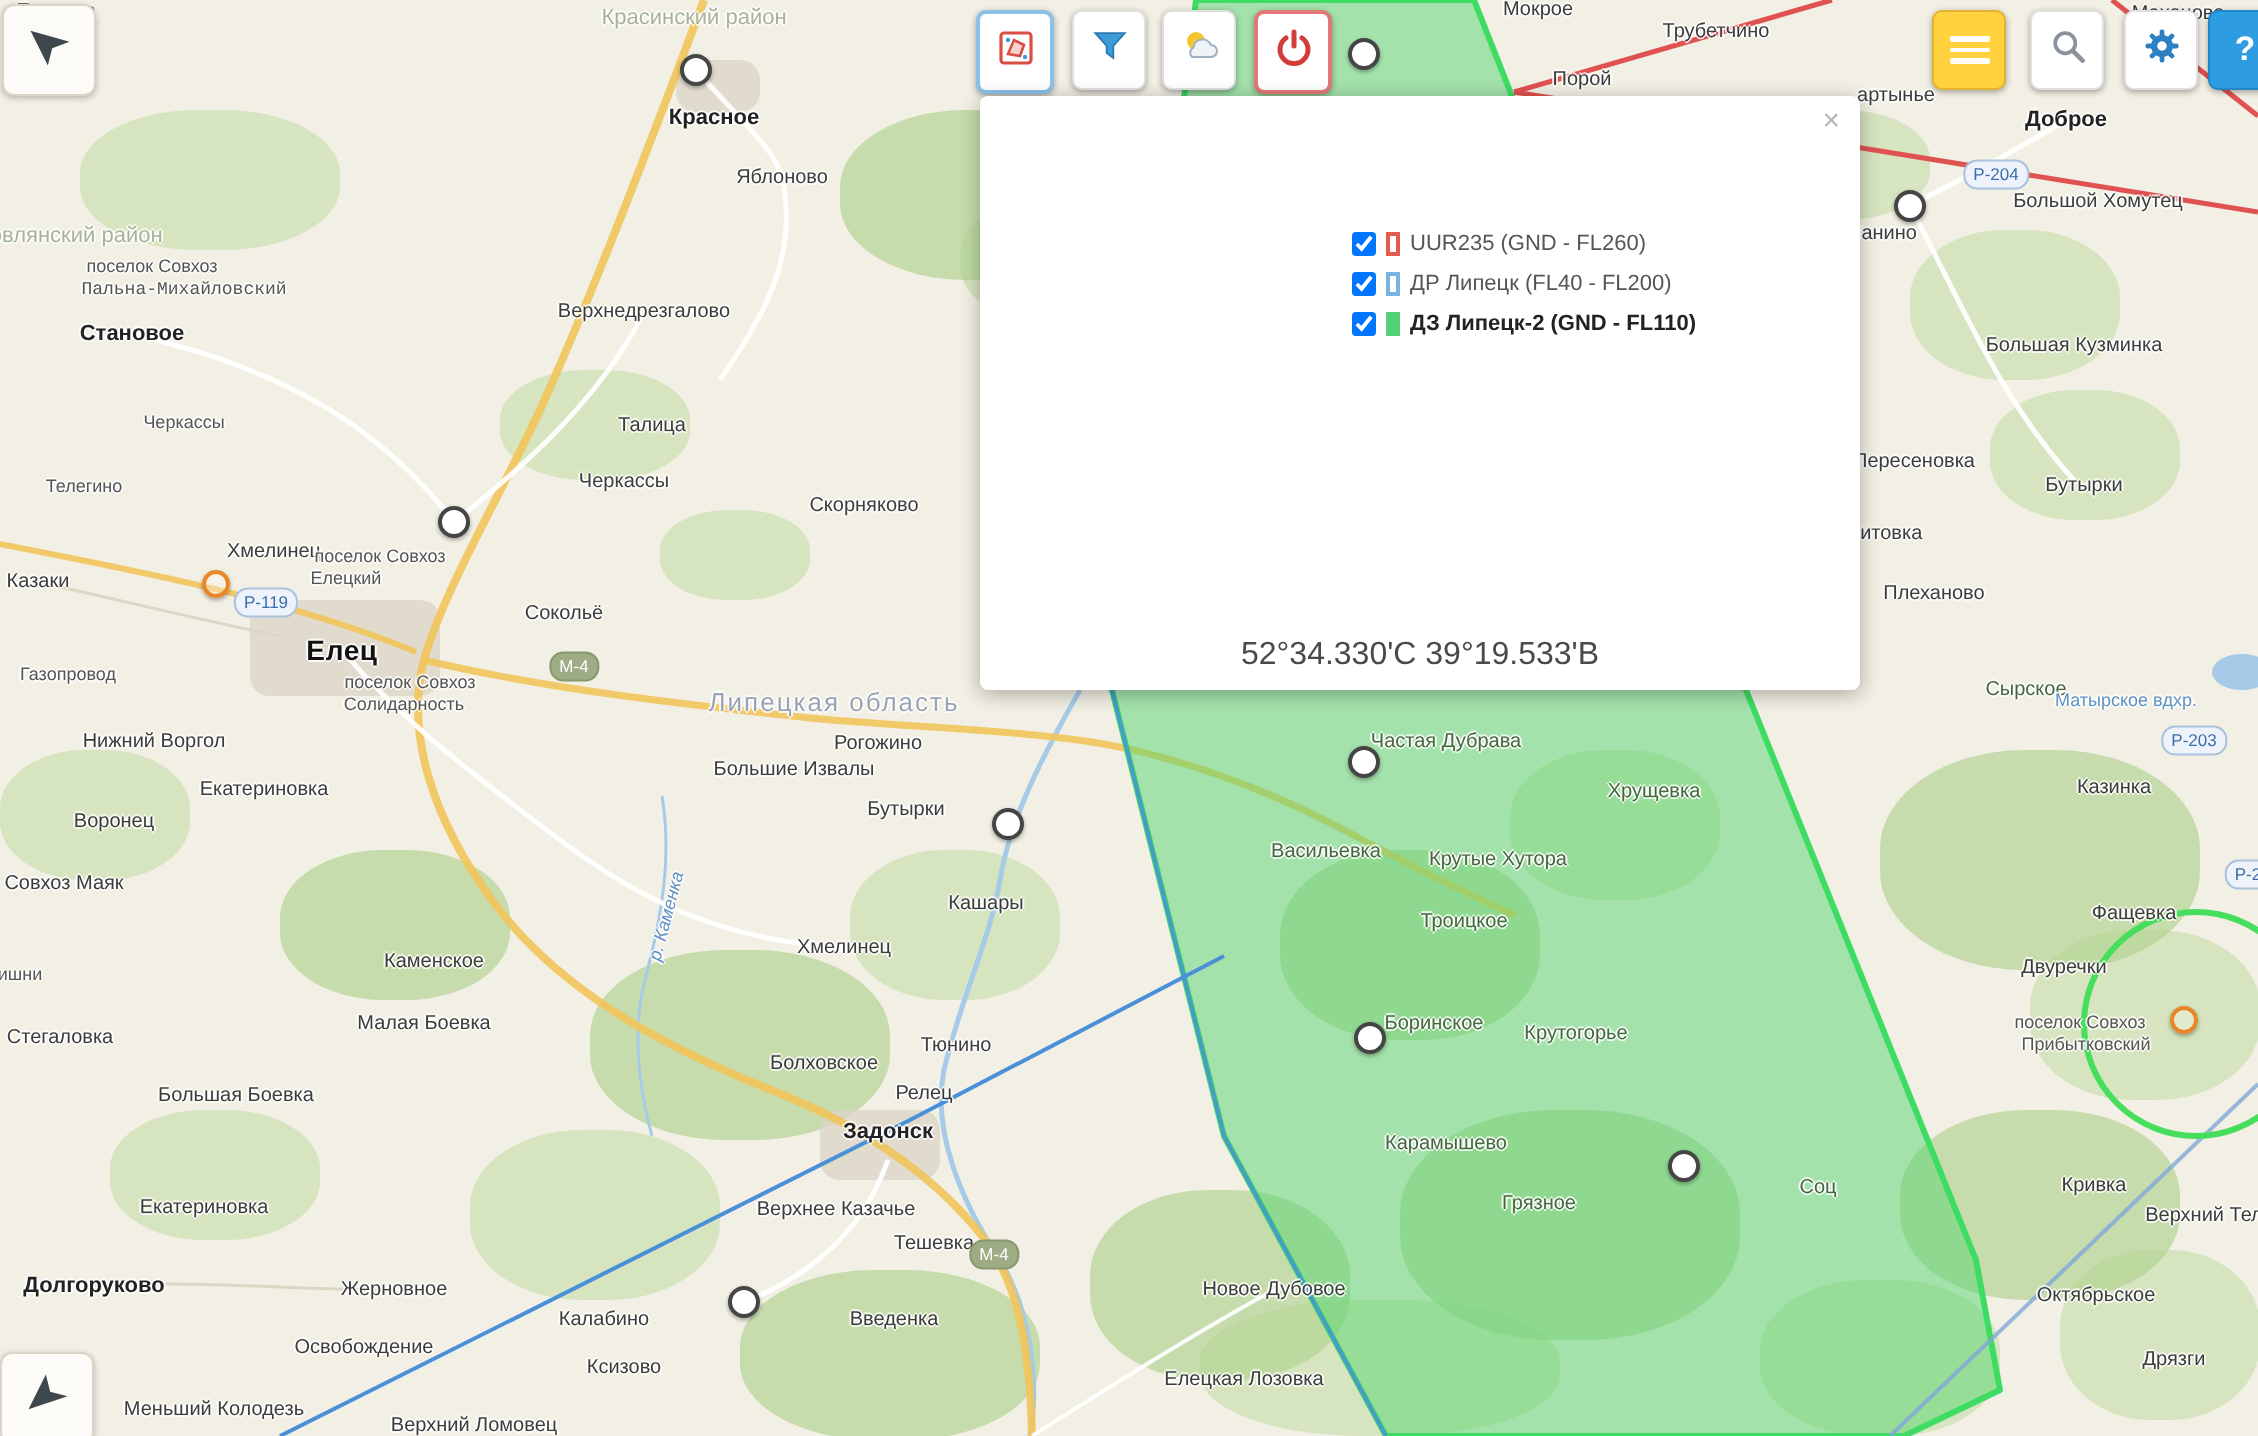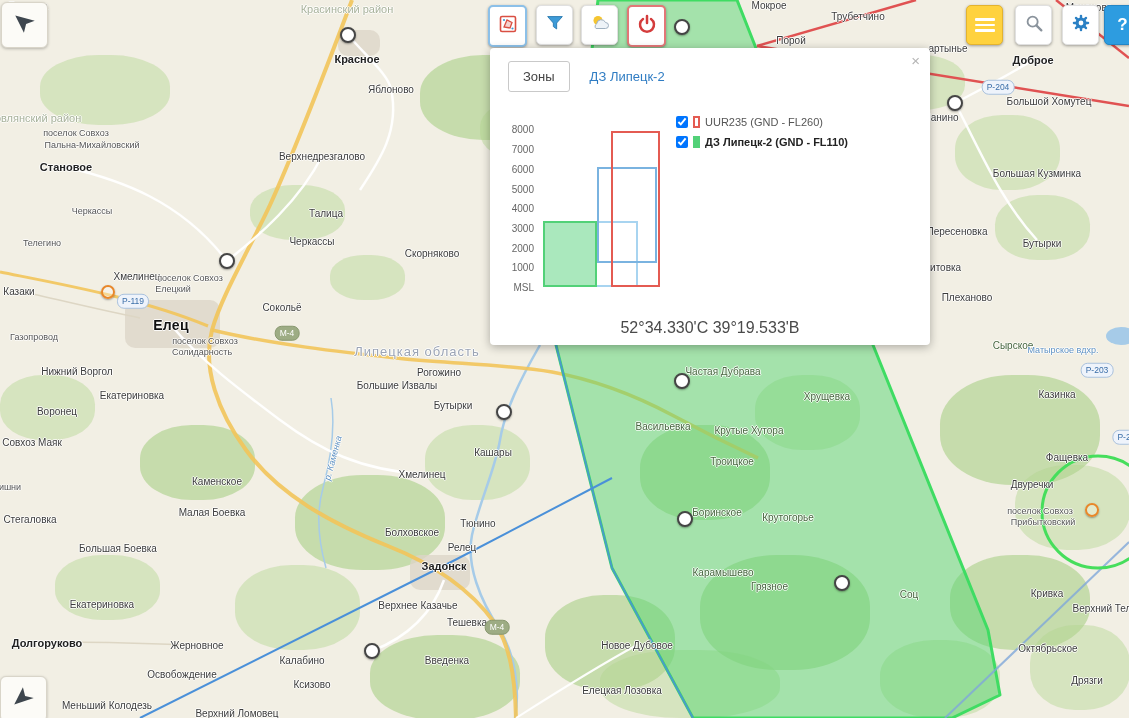--- a/index.html
+++ b/index.html
@@ -130,21 +130,21 @@
     <div class="map-label c-town" style="left: 769px; top: 5px;">Мокрое</div>
     <div class="map-label c-town" style="left: 858px; top: 16px;">Трубетчино</div>
     <div class="map-label c-town" style="left: 791px; top: 40px;">Порой</div>
     <div class="map-label c-town" style="left: 1089px; top: 7px;">Махоново</div>
     <div class="map-label c-town" style="left: 948px; top: 48px;">артынье</div>
     <div class="map-label c-townb" style="left: 1033px; top: 60px;">Доброе</div>
     <div class="map-label c-townb" style="left: 357px; top: 59px;">Красное</div>
     <div class="map-label c-town" style="left: 391px; top: 89px;">Яблоново</div>
     <div class="map-label c-district" style="left: 32px; top: 118px;">ановлянский район</div>
     <div class="map-label c-small" style="left: 76px; top: 133px;">поселок Совхоз</div>
-    <div class="map-label c-small" style="left: 92px; top: 145px;">Пальна-Михайловский</div>
+    <div class="map-label c-small" style="left: 92px; top: 145px; font-family: Liberation Mono, monospace;">Пальна-Михайловский</div>
     <div class="map-label c-town" style="left: 1049px; top: 101px;">Большой Хомутец</div>
     <div class="map-label c-town" style="left: 941px; top: 117px;">Панино</div>
     <div class="map-label c-townb" style="left: 66px; top: 167px;">Становое</div>
     <div class="map-label c-town" style="left: 322px; top: 156px;">Верхнедрезгалово</div>
     <div class="map-label c-town" style="left: 1037px; top: 173px;">Большая Кузминка</div>
     <div class="map-label c-small" style="left: 92px; top: 211px;">Черкассы</div>
     <div class="map-label c-town" style="left: 326px; top: 213px;">Талица</div>
     <div class="map-label c-small" style="left: 42px; top: 243px;">Телегино</div>
     <div class="map-label c-town" style="left: 312px; top: 241px;">Черкассы</div>
     <div class="map-label c-town" style="left: 432px; top: 253px;">Скорняково</div>
@@ -190,21 +190,21 @@
     <div class="map-label c-small" style="left: 1043px; top: 522px;">Прибытковский</div>
     <div class="map-label c-zone" style="left: 788px; top: 517px;">Крутогорье</div>
     <div class="map-label c-town" style="left: 30px; top: 519px;">Стегаловка</div>
     <div class="map-label c-town" style="left: 478px; top: 523px;">Тюнино</div>
     <div class="map-label c-town" style="left: 412px; top: 532px;">Болховское</div>
     <div class="map-label c-town" style="left: 118px; top: 548px;">Большая Боевка</div>
     <div class="map-label c-town" style="left: 462px; top: 547px;">Релец</div>
     <div class="map-label c-river" style="left: 333px; top: 458px;">р. Каменка</div>
     <div class="map-label c-townb" style="left: 444px; top: 566px;">Задонск</div>
     <div class="map-label c-zone" style="left: 723px; top: 572px;">Карамышево</div>
-    <div class="map-label c-zone" style="left: 758px; top: 586px; padding-left: 23px;">Грязное</div>
+    <div class="map-label c-zone" style="left: 758px; top: 602px; padding-left: 23px;">Грязное</div>
     <div class="map-label c-zone" style="left: 909px; top: 594px;">Соц</div>
     <div class="map-label c-town" style="left: 1047px; top: 593px;">Кривка</div>
     <div class="map-label c-town" style="left: 102px; top: 604px;">Екатериновка</div>
     <div class="map-label c-town" style="left: 418px; top: 605px;">Верхнее Казачье</div>
     <div class="map-label c-town" style="left: 1102px; top: 608px;">Верхний Тел</div>
     <div class="map-label c-town" style="left: 467px; top: 622px;">Тешевка</div>
     <div class="map-label c-town" style="left: 637px; top: 645px;">Новое Дубовое</div>
     <div class="map-label c-town" style="left: 1048px; top: 648px;">Октябрьское</div>
     <div class="map-label c-townb" style="left: 47px; top: 643px;">Долгоруково</div>
     <div class="map-label c-town" style="left: 197px; top: 645px;">Жерновное</div>
@@ -312,44 +312,30 @@
       <circle cx="12" cy="12" r="2.6" fill="#fff"></circle>
     </svg>
   </span>
 </div>
 <div class="tb" id="btn-help">
   <span>?</span>
 </div>
 
 <div class="popup">
   <span class="close">×</span>
-  <div class="tabs">
-    <div class="tab-active">Зоны</div>
-    <div class="tab-link">ДЗ Липецк-2</div>
-  </div>
-  <div id="chart">
-      <div class="tick" style="top: 11.4px;">8000</div>
-      <div class="tick" style="top: 31.1px;">7000</div>
-      <div class="tick" style="top: 50.8px;">6000</div>
-      <div class="tick" style="top: 70.5px;">5000</div>
-      <div class="tick" style="top: 90.2px;">4000</div>
-      <div class="tick" style="top: 109.9px;">3000</div>
-      <div class="tick" style="top: 129.6px;">2000</div>
-      <div class="tick" style="top: 149.3px;">1000</div>
-      <div class="tick" style="top: 169px;">MSL</div>
-      <div class="bar" style="left: 111px; width: 49px; top: 13.37px; height: 155.63px; z-index: 4; border: 2px solid rgb(228, 91, 82);"></div>
-      <div class="bar" style="left: 97px; width: 60px; top: 48.83px; height: 96.53px; z-index: 3; border: 2px solid rgb(122, 179, 224);"></div>
-      <div class="bar" style="left: 43px; width: 95px; top: 103.005px; height: 65.995px; z-index: 1; border: 2px solid rgb(168, 212, 240);"></div>
-      <div class="bar" style="left: 43px; width: 54px; top: 103.005px; height: 65.995px; z-index: 2; background: rgba(82, 209, 120, 0.49); border: 2px solid rgb(82, 209, 120);"></div>
-    </div>
   <div id="legend">
       <label class="lg-row">
         <input type="checkbox" checked="" style="">
         <span class="swatch" style="border: 2px solid rgb(228, 91, 82);"></span>
         <span>UUR235 (GND - FL260)</span>
+      </label>
+      <label class="lg-row">
+        <input type="checkbox" checked="" style="">
+        <span class="swatch" style="border: 2px solid rgb(122, 179, 224);"></span>
+        <span>ДР Липецк (FL40 - FL200)</span>
       </label>
       <label class="lg-row lg-bold">
         <input type="checkbox" checked="" style="">
         <span class="swatch" style="background: rgb(82, 209, 120); border: 1px solid rgb(82, 209, 120);"></span>
         <span>ДЗ Липецк-2 (GND - FL110)</span>
       </label>
     </div>
   <div class="coords">52°34.330'С 39°19.533'В</div>
 </div>
 

